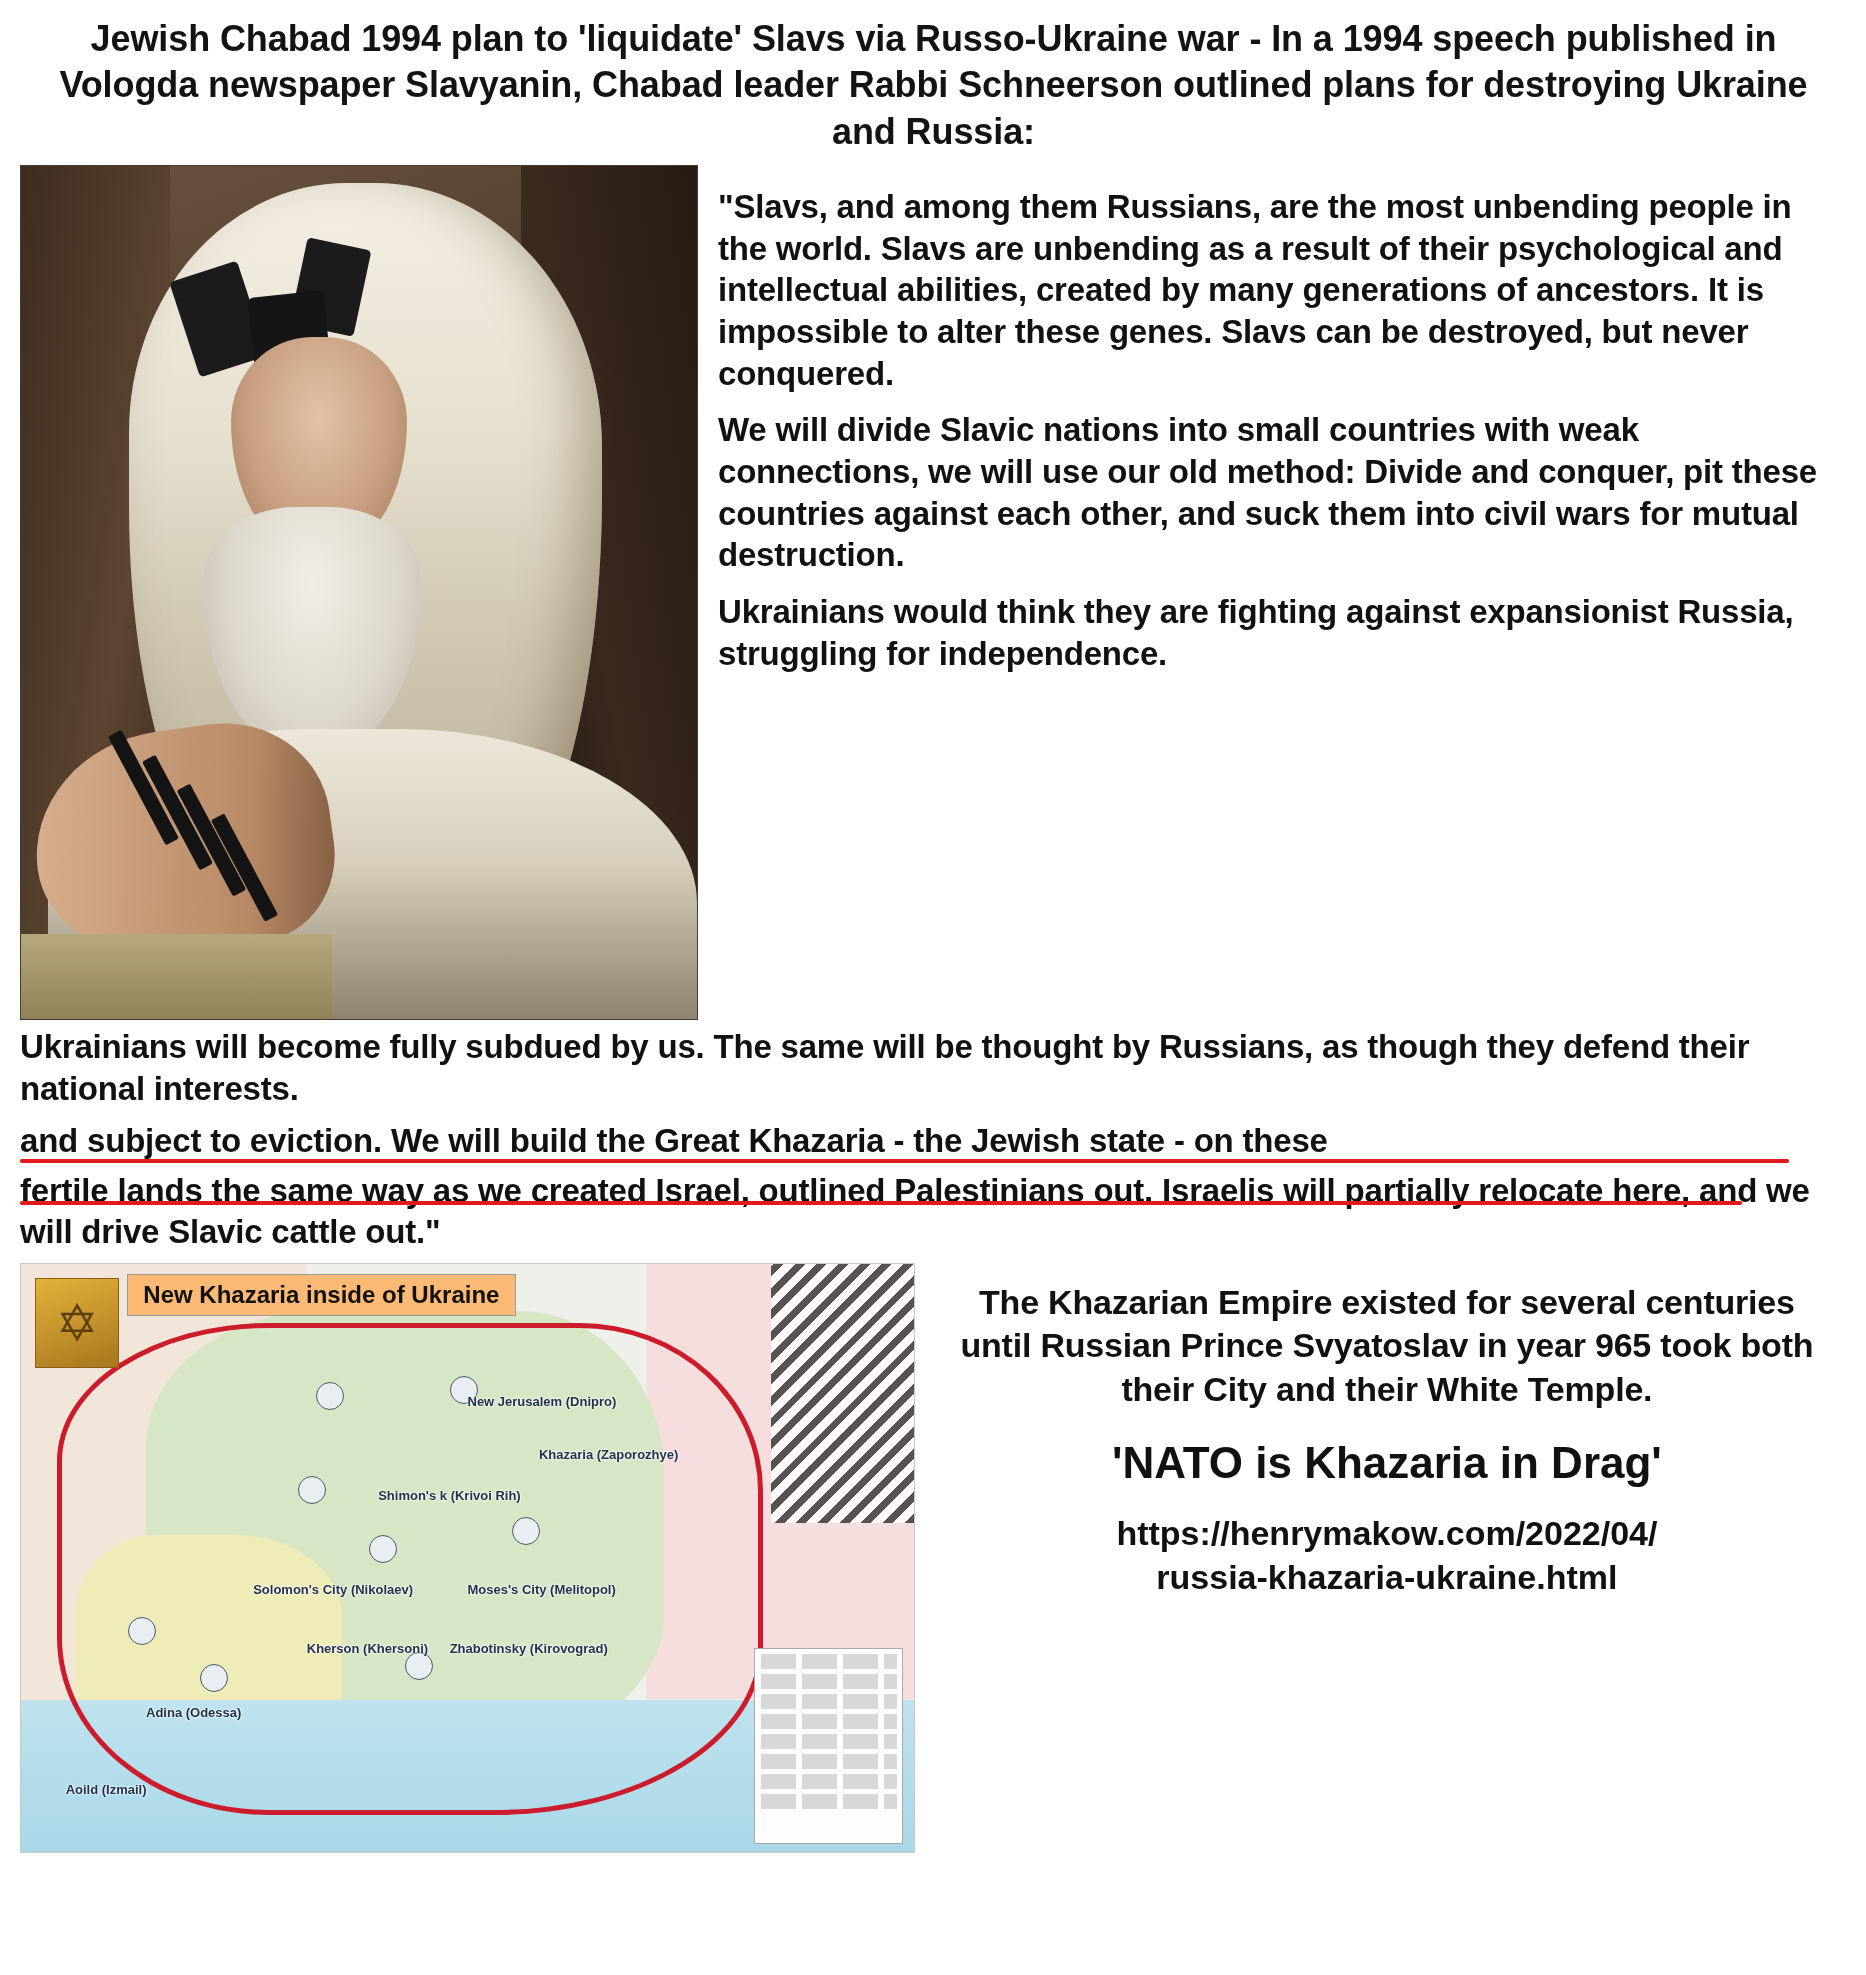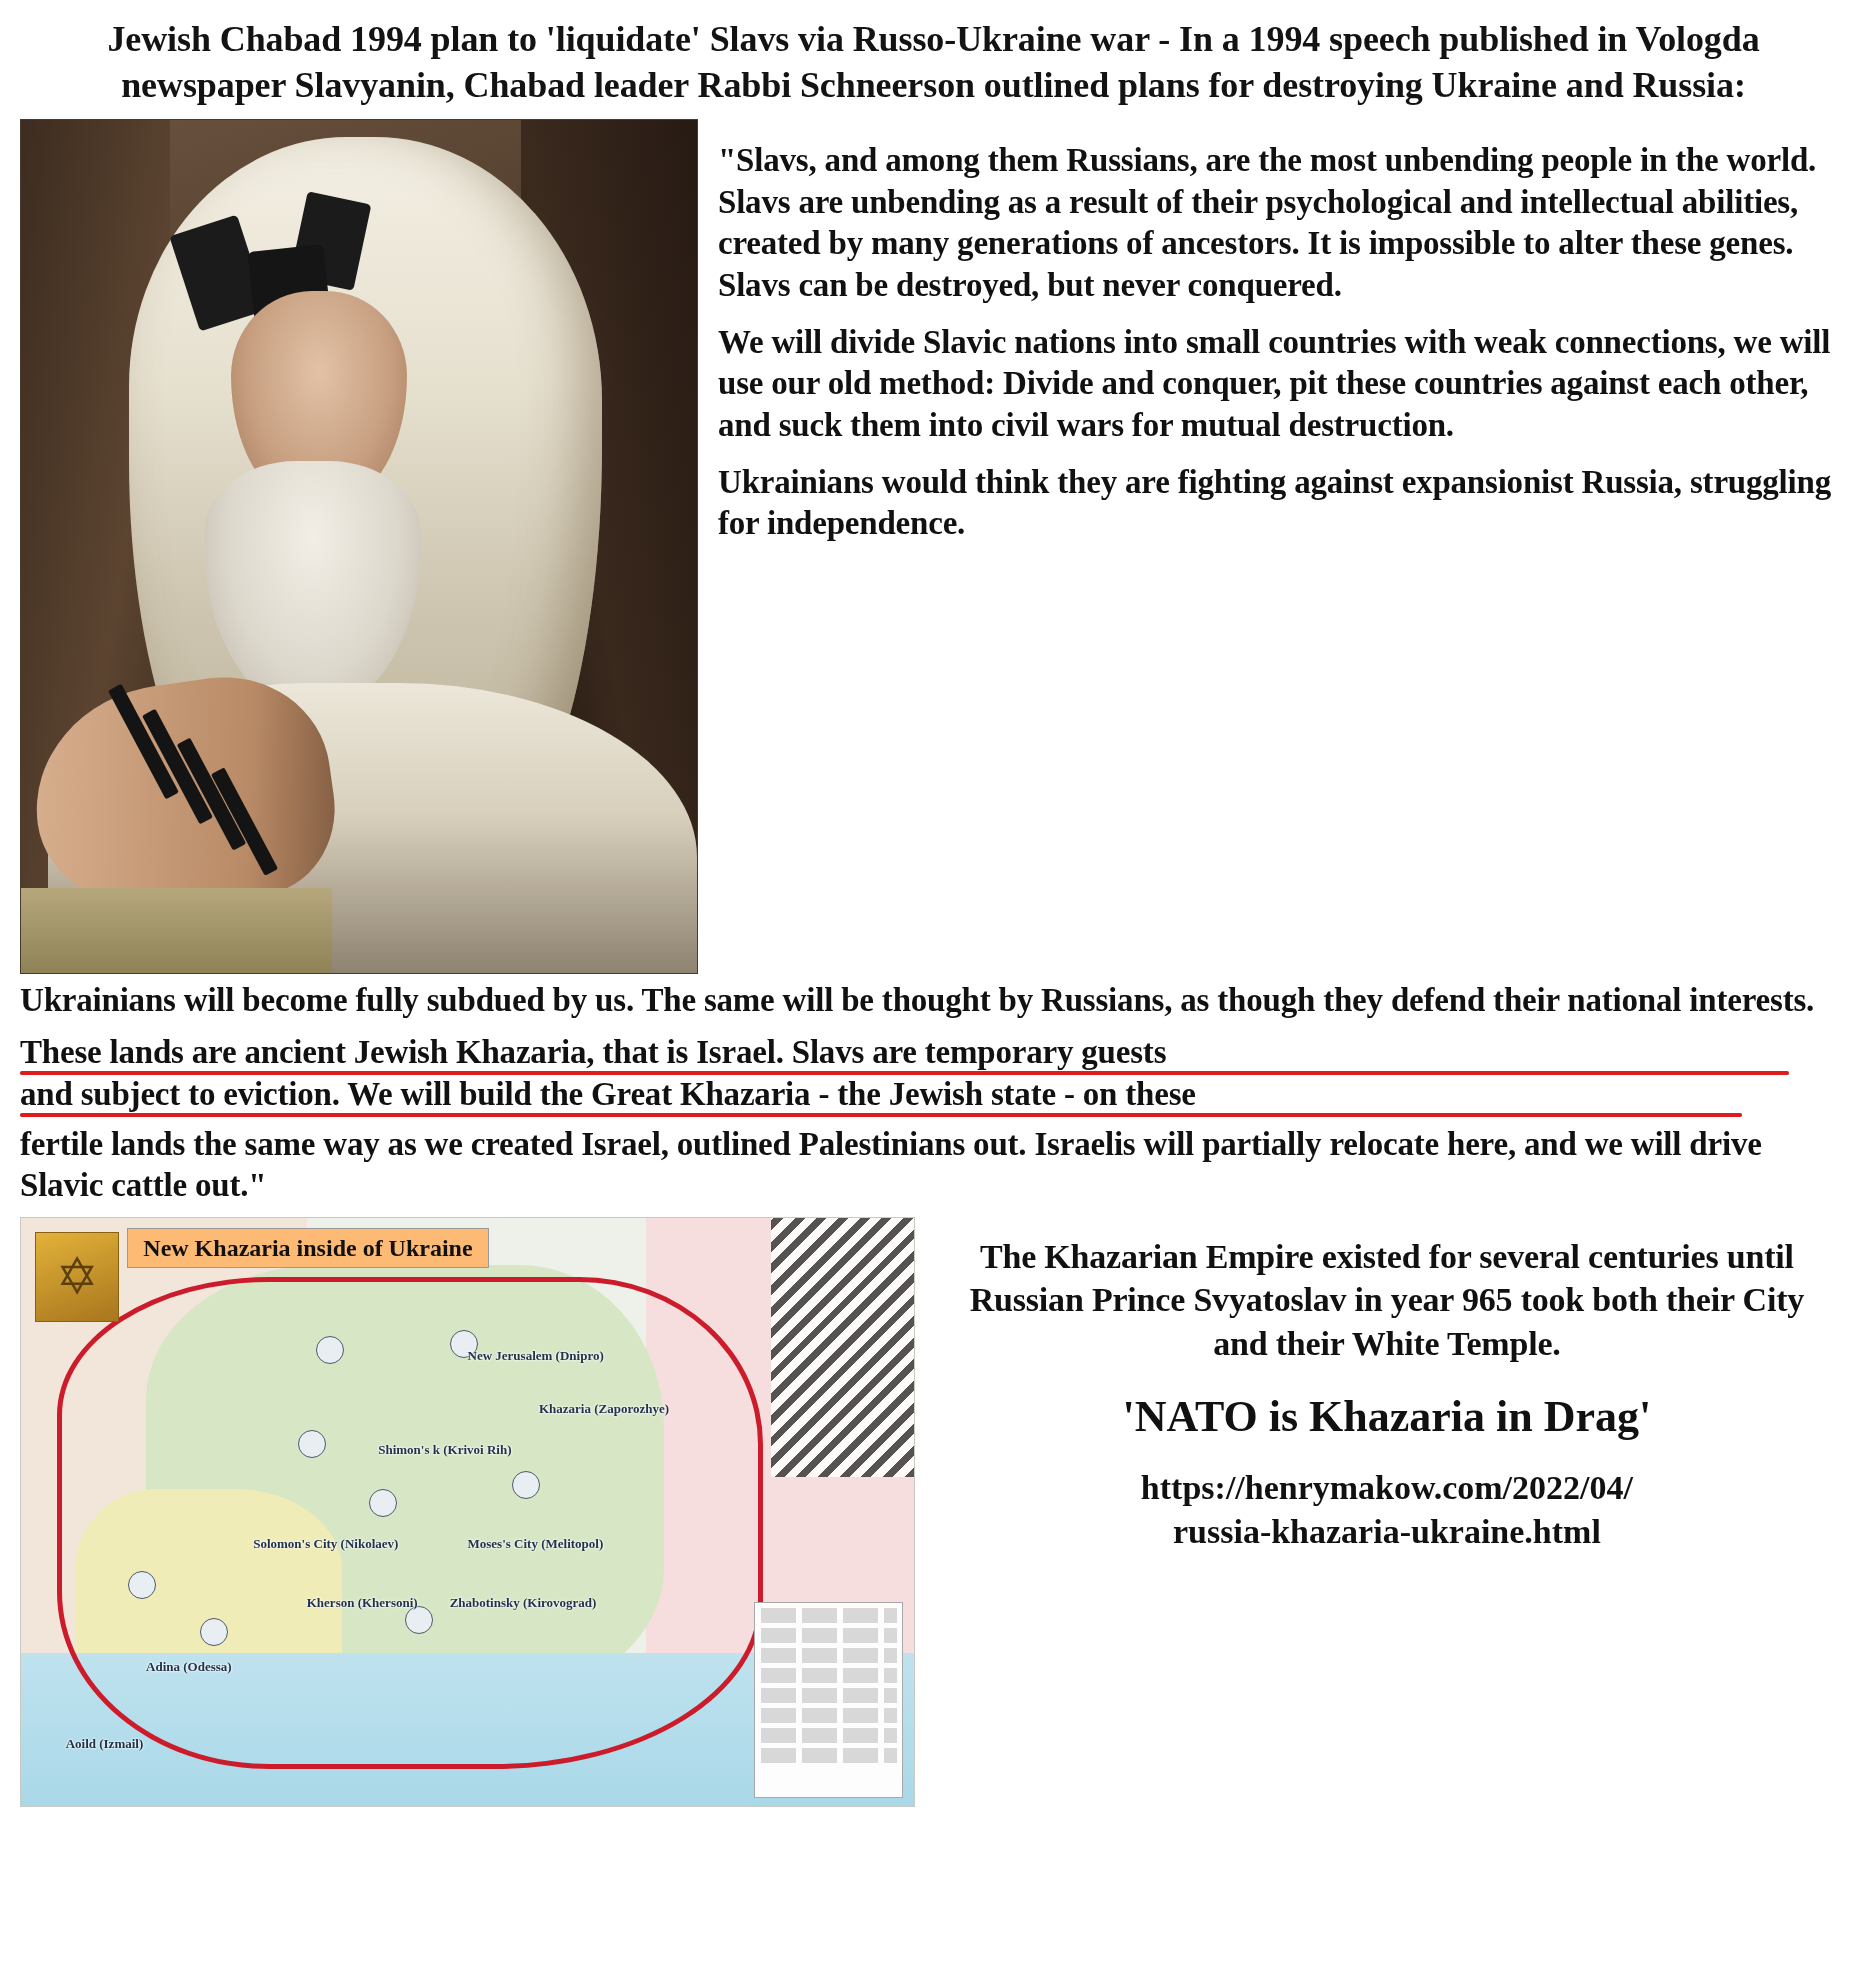--- a/index.html
+++ b/index.html
@@ -13,21 +13,20 @@
     font-family: "Liberation Sans", sans-serif;
     color: #111111;
     overflow: hidden;
   }
   .page {
     width: 1867px;
     height: 1411px;
     position: relative;
     box-sizing: border-box;
     padding: 9.4px 20px 0 20px;
-    font-family: Liberation Serif, serif;
   }
 
   
   .headline {
     font-size: 36px;
     font-weight: bold;
     line-height: 1.28;
     text-align: center;
     letter-spacing: -0.1px;
     margin: 7px 23.5px 10.6px 23.5px;
@@ -329,21 +328,20 @@
       <p class="para">"Slavs, and among them Russians, are the most unbending people in the world. Slavs are unbending as a result of their psychological and intellectual abilities, created by many generations of ancestors. It is impossible to alter these genes. Slavs can be destroyed, but never conquered.</p>
       <p class="para">We will divide Slavic nations into small countries with weak connections, we will use our old method: Divide and conquer, pit these countries against each other, and suck them into civil wars for mutual destruction.</p>
       <p class="para">Ukrainians would think they are fighting against expansionist Russia, struggling for independence.</p>
     </div>
 
   </div>
 
   <p class="wide-para">Ukrainians will become fully subdued by us. The same will be thought by Russians, as though they defend their national interests.</p>
 
   <div class="underlined-block">
-    <span class="line">These lands are ancient Jewish Khazaria, that is Israel. Slavs are temporary guests</span>
     <span class="line">and subject to eviction. We will build the Great Khazaria - the Jewish state - on these</span>
     <span class="redline r1"></span>
     <span class="redline r2"></span>
   </div>
 
   <p class="wide-para">fertile lands the same way as we created Israel, outlined Palestinians out. Israelis will partially relocate here, and we will drive Slavic cattle out."</p>
 
   <div class="bottom-section">
 
     <div class="map">

